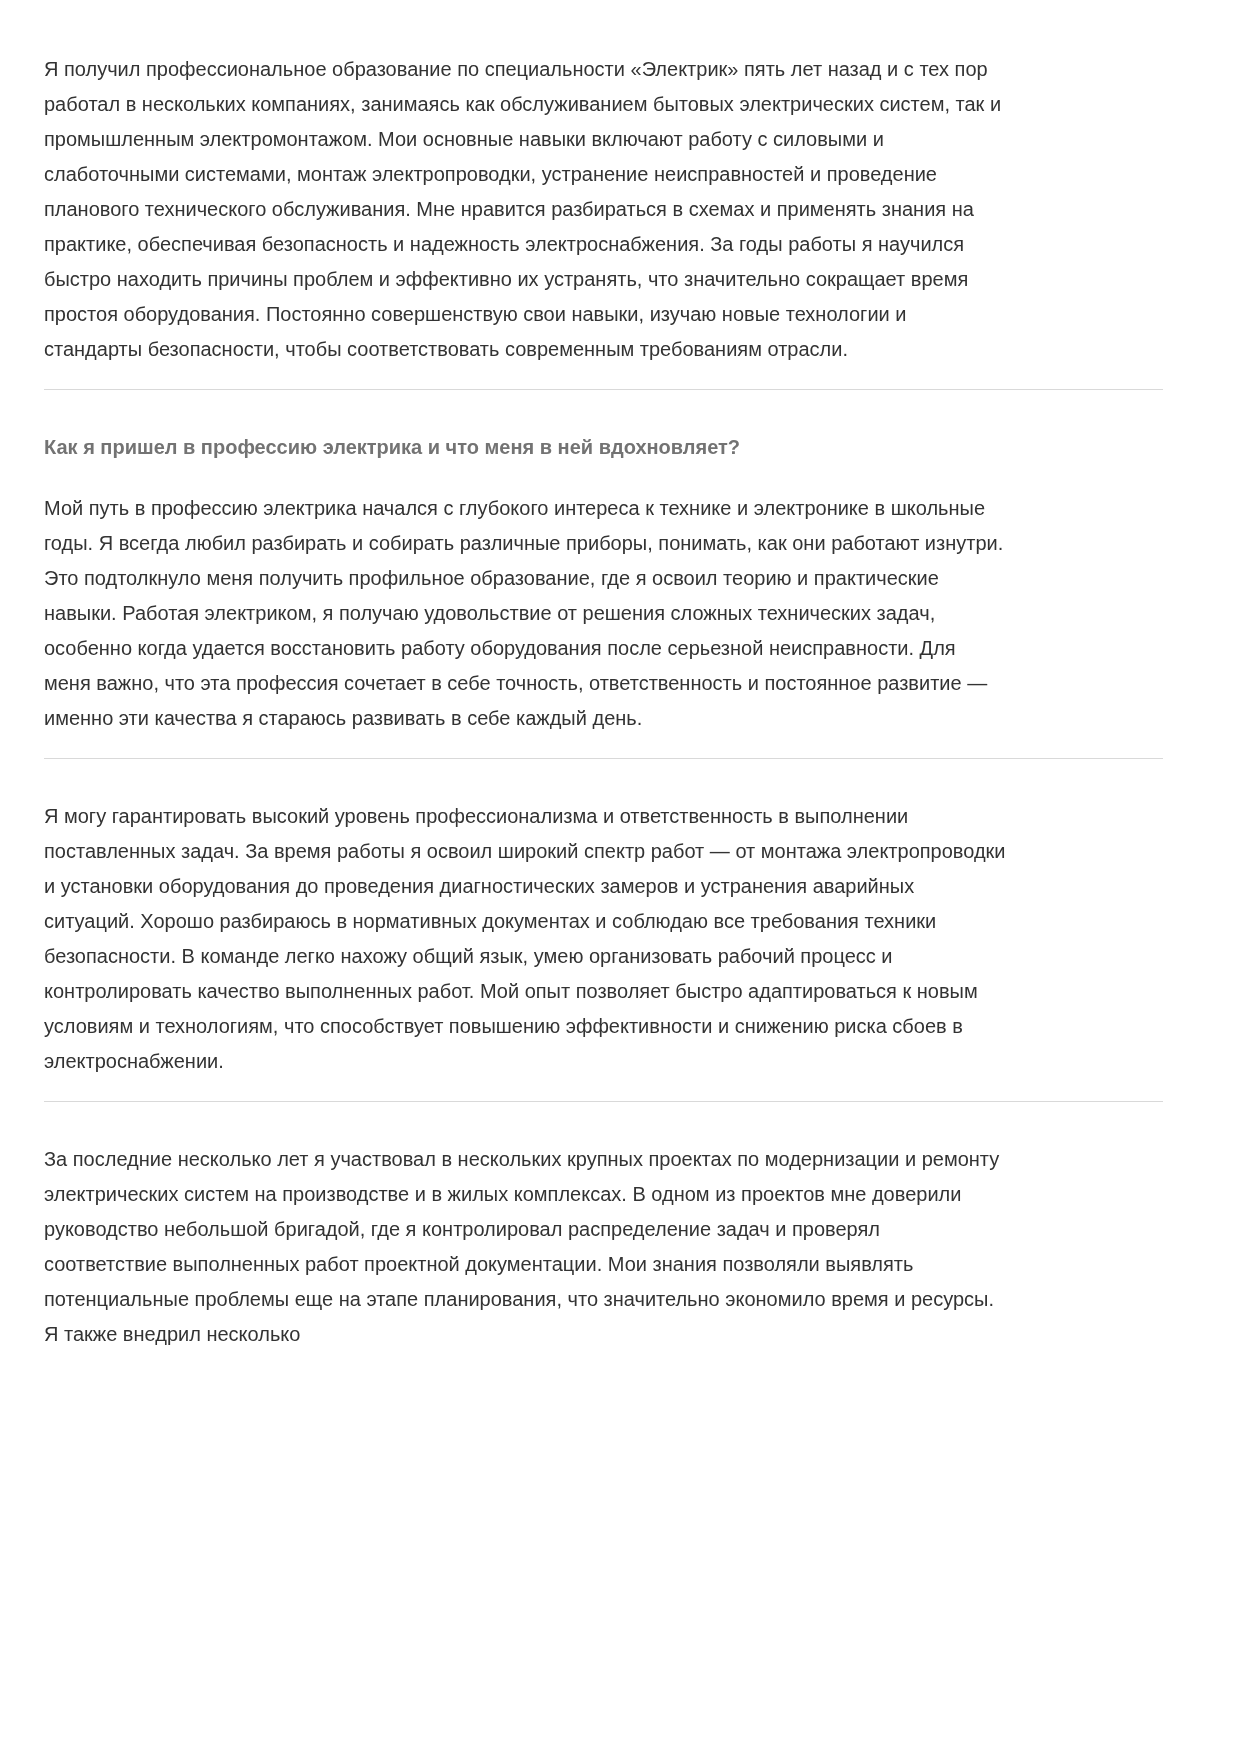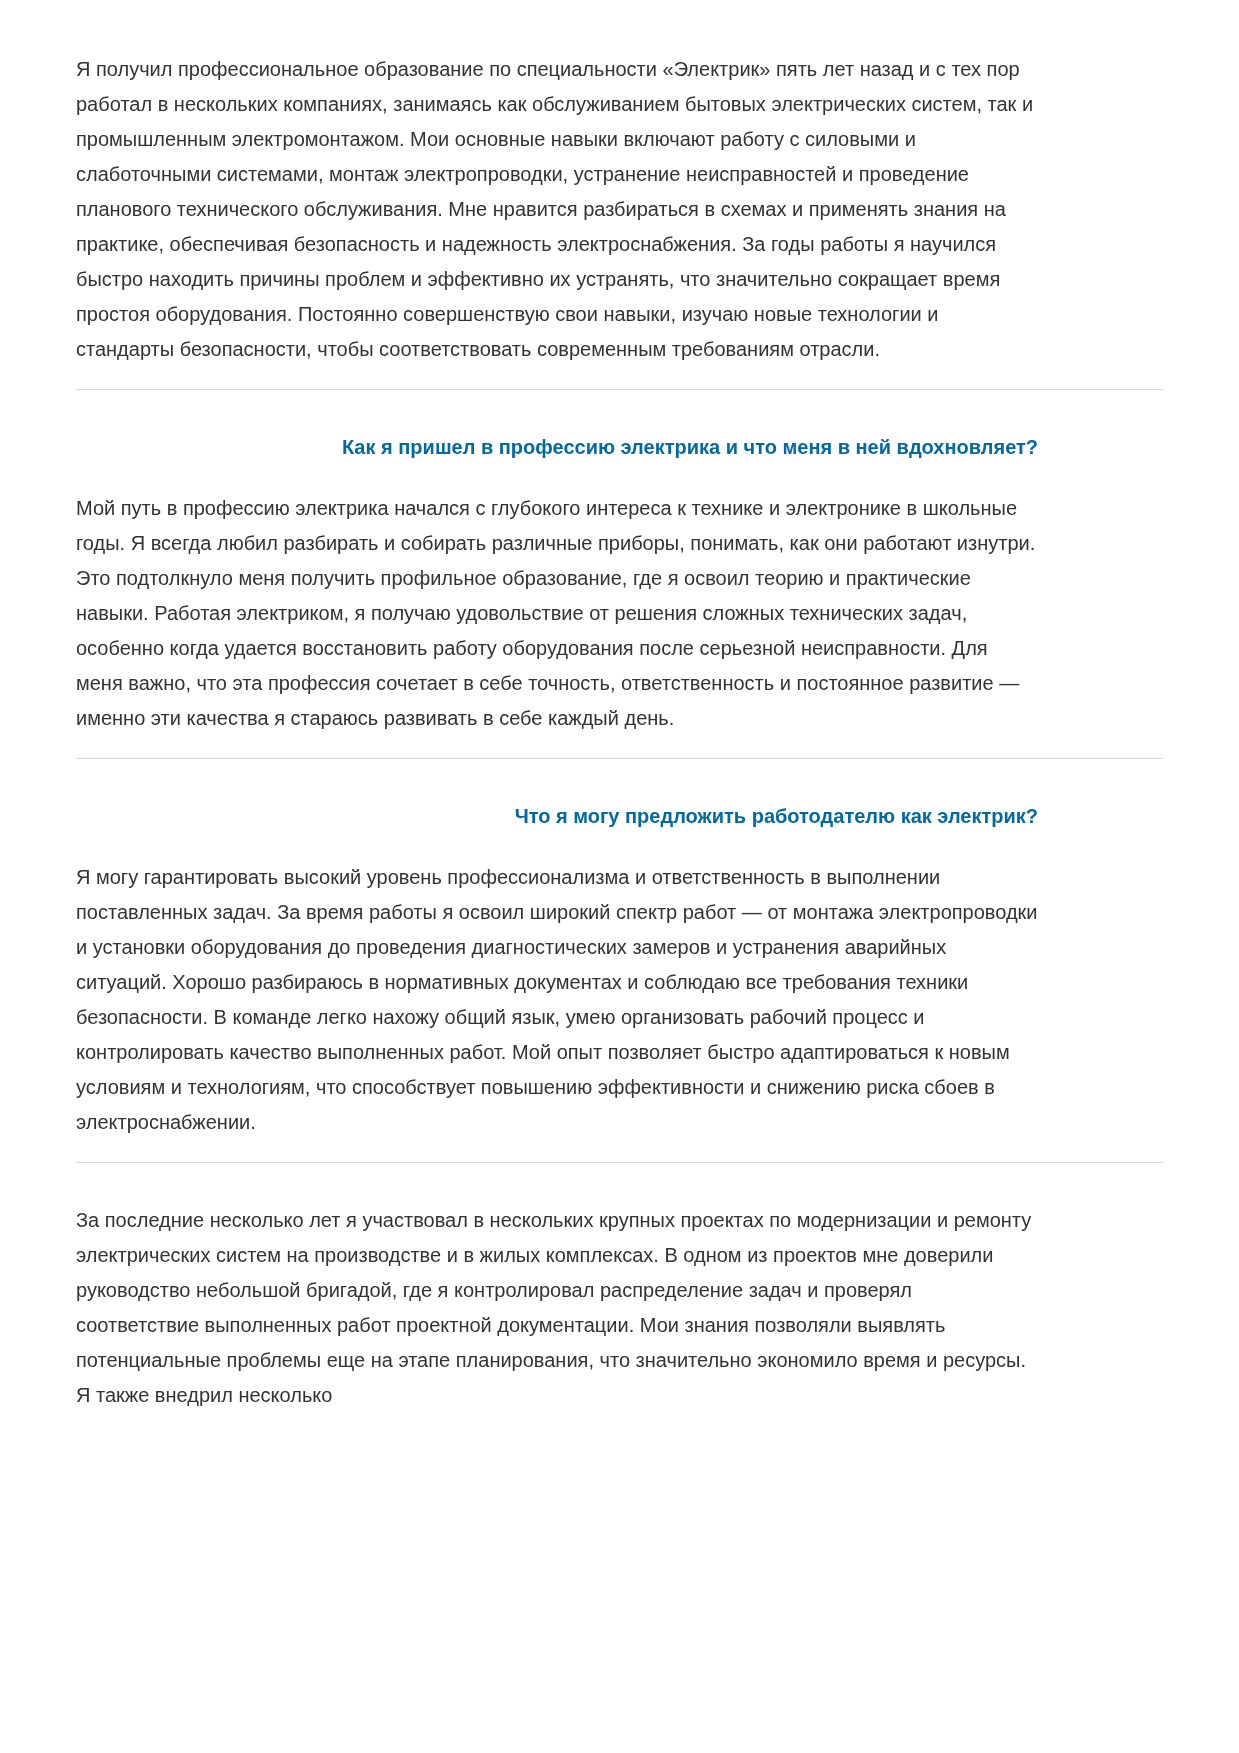--- a/index.html
+++ b/index.html
@@ -6,66 +6,64 @@
   * { margin: 0; padding: 0; box-sizing: border-box; }
   html, body { background: #ffffff; }
   body {
     width: 1239px;
     min-height: 1753px;
     font-family: "Liberation Sans", "DejaVu Sans", sans-serif;
     color: #333333;
     -webkit-font-smoothing: antialiased;
   }
   .page {
-    padding: 52px 76px 60px 76px;
+    padding: 52px 76px 60px 44px;
   }
   .para {
     font-size: 20px;
     line-height: 35px;
     max-width: 962px;
     margin: 0 0 22px 0;
     color: #333333;
     text-align: left;
   }
   .divider {
     border: none;
     border-top: 1px solid #d9d9d9;
     height: 0;
     width: 100%;
     margin: 0 0 40px 0;
   }
   .section-heading {
     font-size: 20px;
     line-height: 35px;
     font-weight: 700;
-    color: #0369a1;
+    color: #737373;
     max-width: 962px;
     margin: 0 0 26px 0;
-    text-align: right;
   }
   section { display: block; }
 </style>
 </head>
 <body>
 
 <main class="page">
 
   <p class="para">Я получил профессиональное образование по специальности «Электрик» пять лет назад и с тех пор работал в нескольких компаниях, занимаясь как обслуживанием бытовых электрических систем, так и промышленным электромонтажом. Мои основные навыки включают работу с силовыми и слаботочными системами, монтаж электропроводки, устранение неисправностей и проведение планового технического обслуживания. Мне нравится разбираться в схемах и применять знания на практике, обеспечивая безопасность и надежность электроснабжения. За годы работы я научился быстро находить причины проблем и эффективно их устранять, что значительно сокращает время простоя оборудования. Постоянно совершенствую свои навыки, изучаю новые технологии и стандарты безопасности, чтобы соответствовать современным требованиям отрасли.</p>
 
   <hr class="divider">
 
   <section>
     <h2 class="section-heading">Как я пришел в профессию электрика и что меня в ней вдохновляет?</h2>
     <p class="para">Мой путь в профессию электрика начался с глубокого интереса к технике и электронике в школьные годы. Я всегда любил разбирать и собирать различные приборы, понимать, как они работают изнутри. Это подтолкнуло меня получить профильное образование, где я освоил теорию и практические навыки. Работая электриком, я получаю удовольствие от решения сложных технических задач, особенно когда удается восстановить работу оборудования после серьезной неисправности. Для меня важно, что эта профессия сочетает в себе точность, ответственность и постоянное развитие — именно эти качества я стараюсь развивать в себе каждый день.</p>
   </section>
 
   <hr class="divider">
 
   <section>
-    <h2 class="section-heading">Что я могу предложить работодателю как электрик?</h2>
     <p class="para">Я могу гарантировать высокий уровень профессионализма и ответственность в выполнении поставленных задач. За время работы я освоил широкий спектр работ — от монтажа электропроводки и установки оборудования до проведения диагностических замеров и устранения аварийных ситуаций. Хорошо разбираюсь в нормативных документах и соблюдаю все требования техники безопасности. В команде легко нахожу общий язык, умею организовать рабочий процесс и контролировать качество выполненных работ. Мой опыт позволяет быстро адаптироваться к новым условиям и технологиям, что способствует повышению эффективности и снижению риска сбоев в электроснабжении.</p>
   </section>
 
   <hr class="divider">
 
   <section>
     <p class="para">За последние несколько лет я участвовал в нескольких крупных проектах по модернизации и ремонту электрических систем на производстве и в жилых комплексах. В одном из проектов мне доверили руководство небольшой бригадой, где я контролировал распределение задач и проверял соответствие выполненных работ проектной документации. Мои знания позволяли выявлять потенциальные проблемы еще на этапе планирования, что значительно экономило время и ресурсы. Я также внедрил несколько</p>
   </section>
 
 </main>

